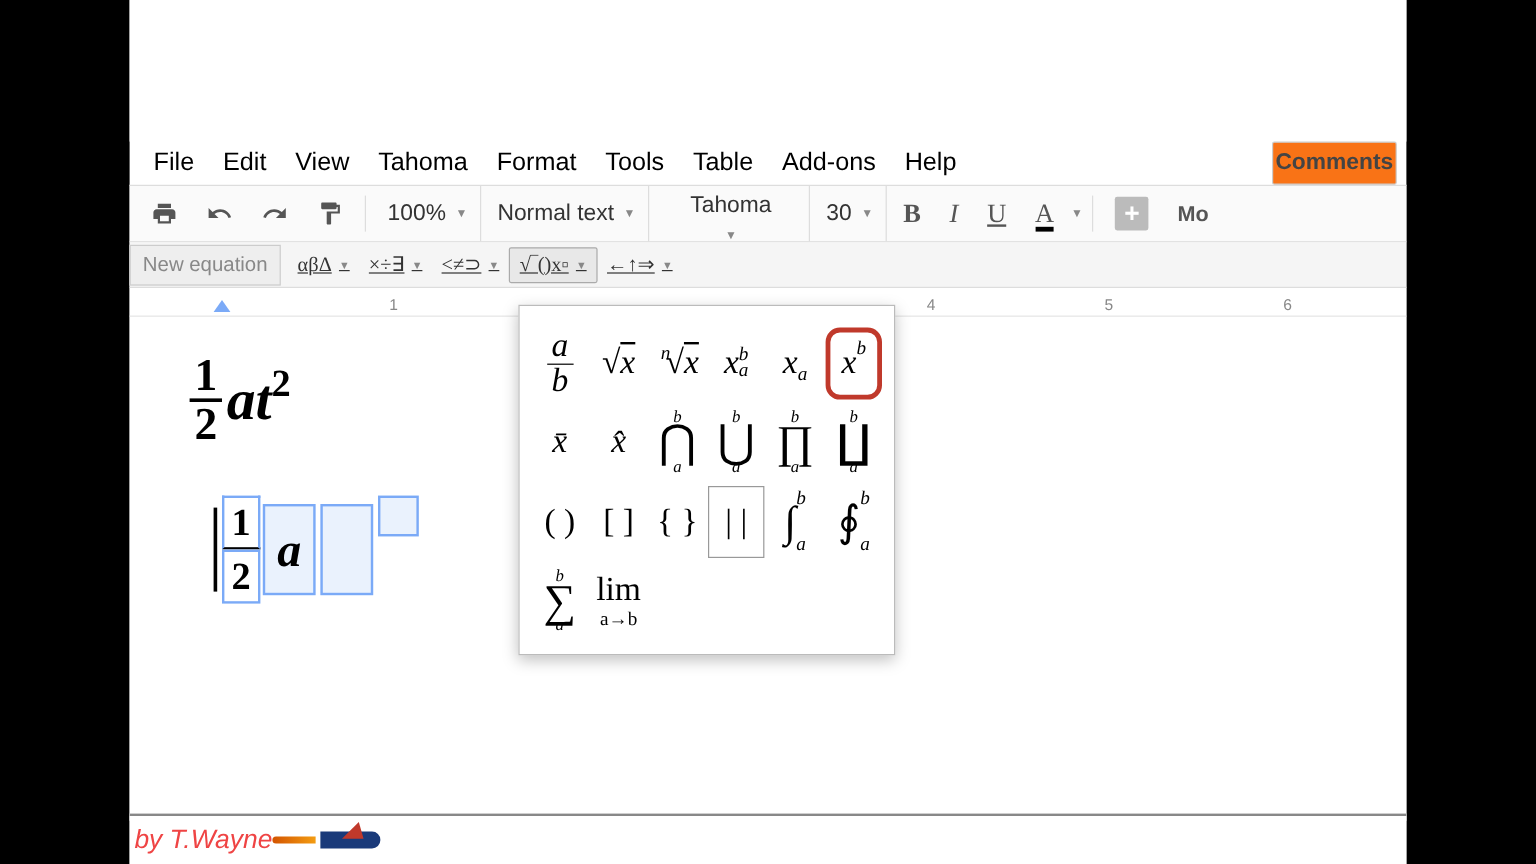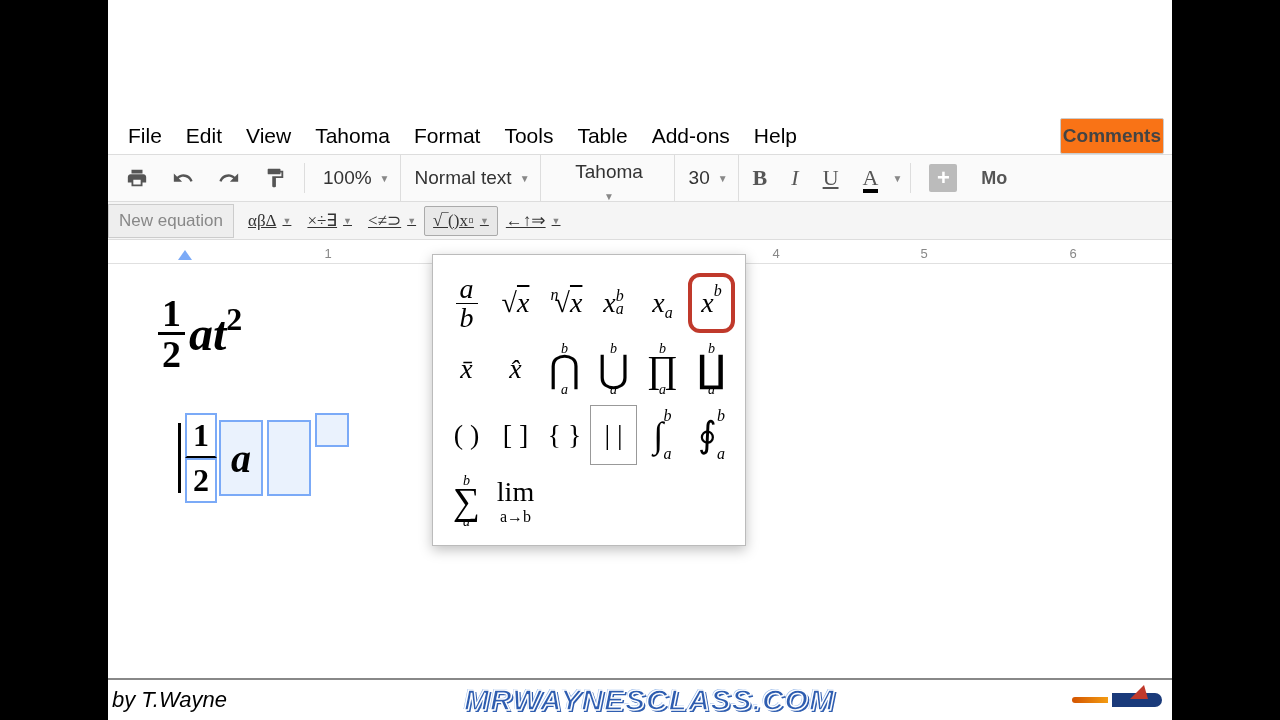--- a/index.html
+++ b/index.html
@@ -246,21 +246,21 @@
     height: 42px;
     display:flex;
     align-items:center;
     background:#fff;
     border-top: 2px solid #888;
   }
   .byline {
     font-style: italic;
     font-size: 22px;
     padding-left: 4px;
-    color: #000000;
+    color: #ef4444;
   }
   .sitelogo {
     margin: 0 auto;
     font-family: Impact, 'Arial Black', sans-serif;
     font-size: 30px;
     font-weight: 900;
     letter-spacing: 1px;
     color: #2e5db0;
     -webkit-text-stroke: 1.5px #fff;
     text-shadow:
@@ -526,18 +526,17 @@
       </div>
       <div></div>
       <div></div>
       <div></div>
       <div></div>
     </div>
   </div>
 
   <div class="footer">
     <span class="byline">by T.Wayne</span>
-    <span class="sitelogo">MRWAYNESCLASS.COM</span>
     <span class="jet">
         <span class="wing"></span>
       </span>
   </div>
 </div>
 
 </body></html>

